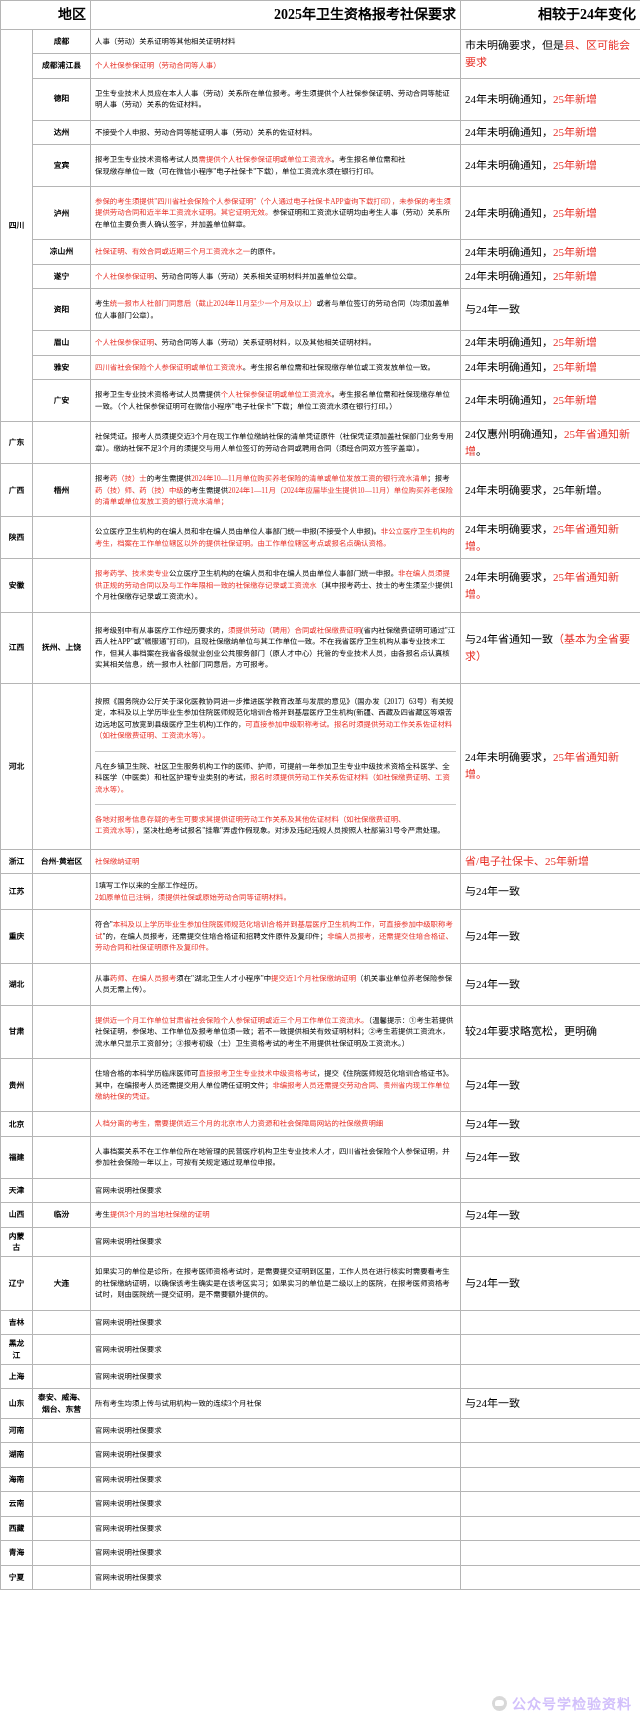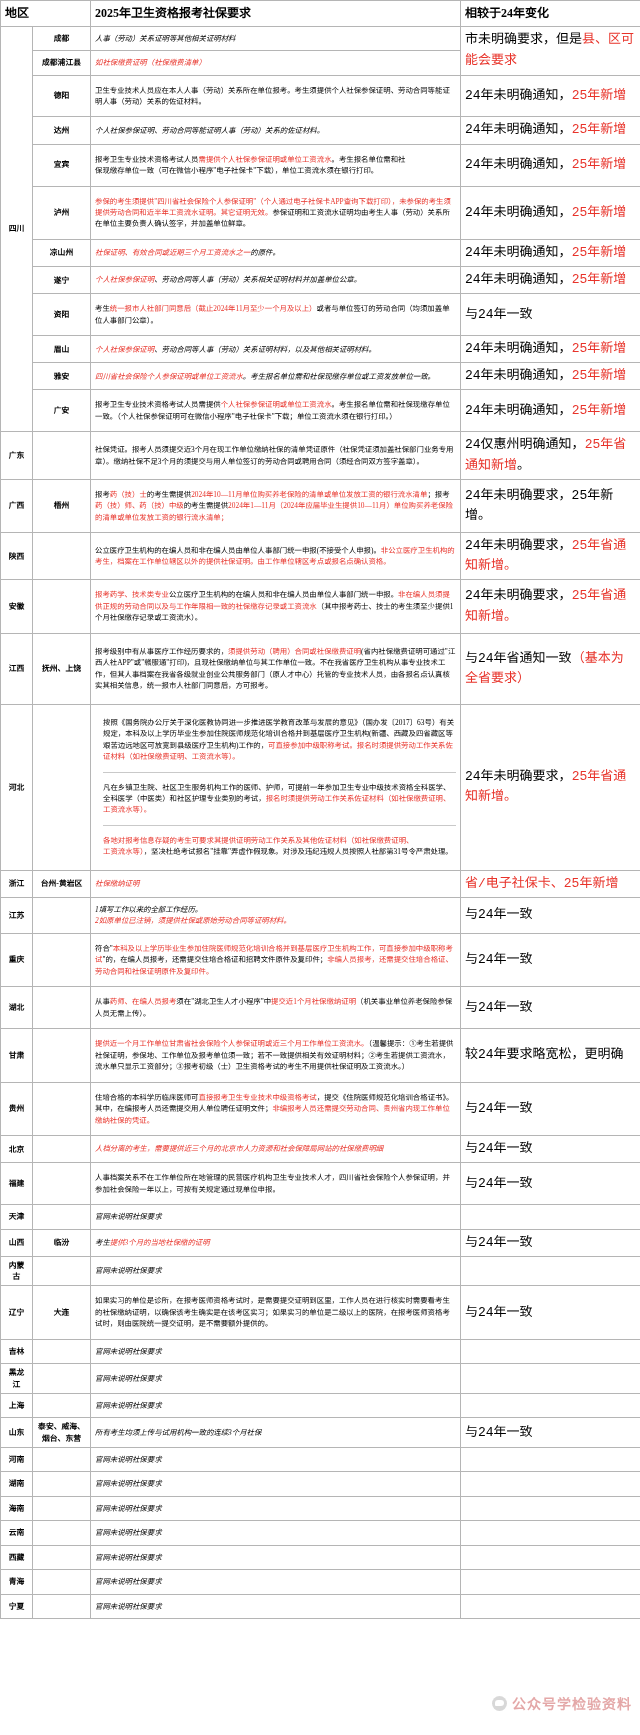--- a/index.html
+++ b/index.html
@@ -34,43 +34,43 @@
     word-break: break-all;
     overflow-wrap: anywhere;
   }
   
   col.c-prov  { width: 32px; }
   col.c-city  { width: 58px; }
   col.c-req   { width: 370px; }
   col.c-chg   { width: 180px; }
 
   thead th {
-    text-align: left;
+    text-align: right;
     font-weight: bold;
-    font-size: 12px;
+    font-size: 14px;
     padding: 6px 4px;
     border-top: 1px solid #8d8d8d;
     border-bottom: 1px solid #8d8d8d;
   }
   td.prov, td.city {
     text-align: center;
     font-weight: bold;
     font-size: 7.8px;
     line-height: 1.45;
   }
   td.req { text-align: left; }
-  td.chg { text-align: left; font-size: 13px; font-family: Liberation Mono, monospace; }
+  td.chg { text-align: left; font-size: 11px; }
 
   .red { color: #e8332a; }
   .blk { color: #000; }
   .rowpad-md { padding-top: 6px; padding-bottom: 6px; }
-  .rowpad-sm { padding-top: 3px; padding-bottom: 3px; font-style: italic; }
+  .rowpad-sm { padding-top: 3px; padding-bottom: 3px; }
 
   
-  .subblock { border-bottom: 1px solid #c9c9c9; padding: 9px 0; margin-left: 8px; }
+  .subblock { border-bottom: 1px solid #c9c9c9; padding: 9px 0; }
   .subblock:last-child { border-bottom: none; }
   .nb { padding: 9px 0; }
 
   
   #watermark {
     position: absolute;
     right: 8px;
     bottom: 22px;
     display: flex;
     align-items: center;
@@ -91,21 +91,21 @@
     left: 3px; top: 4.5px;
     width: 9px; height: 6px;
     border-radius: 3px 3px 3px 1px;
     background: #ffffff;
   }
   #watermark .wm-text {
     font-family: "Liberation Sans", sans-serif;
     font-size: 14px;
     font-weight: bold;
     letter-spacing: 1px;
-    color: #b91c1c;
+    color: #8b5cf6;
     white-space: nowrap;
   }
 </style>
 </head>
 <body>
 
 <div id="sheet">
 
   <table class="grid">
     <colgroup>
@@ -126,34 +126,34 @@
           <td class="prov" rowspan="12">四川</td>
           <td class="city">成都</td>
           <td class="req">
             <div class="rowpad-sm"><span class="blk">人事（劳动）关系证明等其他相关证明材料</span></div>
           </td>
           <td class="chg" rowspan="2"><span class="blk">市未明确要求，但是</span><span class="red">县、区可能会要求</span></td>
         </tr>
         <tr>
           <td class="city">成都浦江县</td>
           <td class="req">
-            <div class="rowpad-sm"><span class="red">如社保缴费证明（社保缴费清单）</span></div>
+            <div class="rowpad-sm"><span class="red">个人社保参保证明（劳动合同等人事）</span></div>
           </td>
         </tr>
         <tr>
           <td class="city">德阳</td>
           <td class="req">
             <div class="rowpad-md"><span class="blk">卫生专业技术人员应在本人人事（劳动）关系所在单位报考。考生须提供个人社保参保证明、劳动合同等能证明人事（劳动）关系的佐证材料。</span></div>
           </td>
           <td class="chg"><span class="blk">24年未明确通知，</span><span class="red">25年新增</span></td>
         </tr>
         <tr>
           <td class="city">达州</td>
           <td class="req">
-            <div class="rowpad-sm"><span class="blk">个人社保参保证明、劳动合同等能证明人事（劳动）关系的佐证材料。</span></div>
+            <div class="rowpad-sm"><span class="blk">不接受个人申报、劳动合同等能证明人事（劳动）关系的佐证材料。</span></div>
           </td>
           <td class="chg"><span class="blk">24年未明确通知，</span><span class="red">25年新增</span></td>
         </tr>
         <tr>
           <td class="city">宜宾</td>
           <td class="req">
             <div class="rowpad-md"><span class="blk">报考卫生专业技术资格考试人员</span><span class="red">需提供个人社保参保证明或单位工资流水</span><span class="blk">。考生报名单位需和社</span><br><span class="blk">保现缴存单位一致（可在微信小程序"电子社保卡"下载），单位工资流水须在银行打印。</span></div>
           </td>
           <td class="chg"><span class="blk">24年未明确通知，</span><span class="red">25年新增</span></td>
         </tr>

